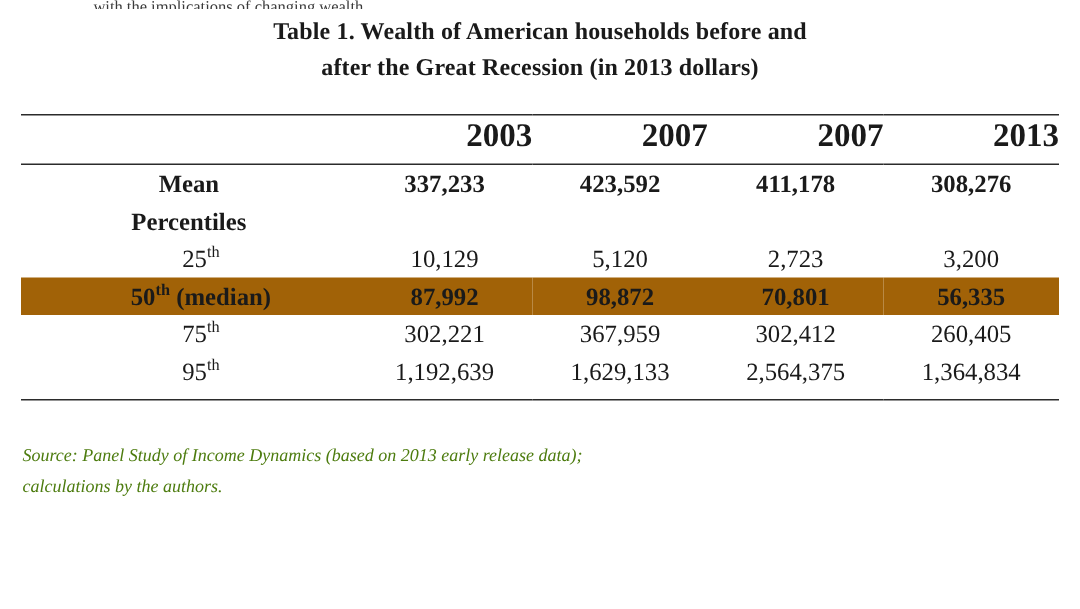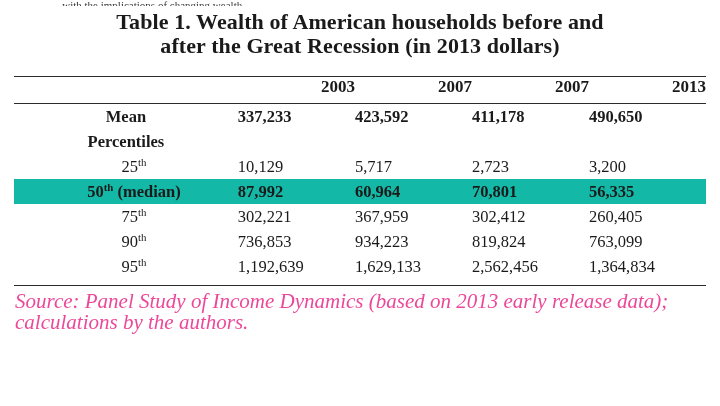--- a/index.html
+++ b/index.html
@@ -27,21 +27,21 @@
     font-size: 11px;
     color: #3a3a3a;
     font-family: "Liberation Serif", serif;
     white-space: nowrap;
     padding-left: 40px;
     line-height: 11px;
   }
   .title {
     text-align: center;
     font-weight: bold;
-    font-size: 22px;
+    font-size: 16px;
     line-height: 24px;
     margin: 4px auto 0 auto;
     width: 600px;
     letter-spacing: 0.1px;
   }
   table.wealth {
     width: 692px;
     margin: 18px auto 0 auto;
     border-collapse: collapse;
     font-size: 16.5px;
@@ -56,52 +56,52 @@
   .rule-mid td {
     border-bottom: 1.2px solid #2b2b2b;
   }
   .rule-bottom td {
     border-bottom: 1.6px solid #2b2b2b;
   }
   .hdr td {
     font-weight: bold;
     text-align: right;
     padding: 3px 0 6px 0;
-    font-size: 17px;
+    font-size: 22px;
   }
   .hdr td.lbl { text-align: left; }
   tr.data td {
-    text-align: left;
+    text-align: center;
     padding: 2.5px 0 2.5px 0;
     white-space: nowrap;
   }
   tr.data td.lbl {
     text-align: center;
     white-space: nowrap;
   }
   td.lbl { width: 210px; }
   td.c { width: 118px; }
   .bold td { font-weight: bold; }
   .indent { padding-left: 16px !important; }
   .shaded td {
-    background: #14b8a6;
+    background: #a16207;
     margin-top: 36px;
   }
   sup {
     font-size: 0.66em;
     vertical-align: super;
     line-height: 0;
   }
   .source {
     width: 690px;
-    margin: 5px auto 0 auto;
+    margin: 26px auto 0 auto;
     font-style: italic;
-    font-size: 21px;
+    font-size: 12px;
     line-height: 21px;
-    color: #ec4899;
+    color: #4d7c0f;
   }
   .spacer-row td { height: 6px; }
 </style>
 </head>
 <body>
 
 <div class="page">
 
   <div class="topclip">...with the implications of changing wealth...</div>
 
@@ -125,69 +125,62 @@
         <td></td>
         <td></td>
         <td></td>
       </tr>
 
       <tr class="data bold">
         <td class="lbl">Mean</td>
         <td class="c">337,233</td>
         <td class="c">423,592</td>
         <td class="c">411,178</td>
-        <td class="c">490,650</td>
+        <td class="c">308,276</td>
       </tr>
 
       <tr class="data bold">
         <td class="lbl">Percentiles</td>
         <td class="c"></td>
         <td class="c"></td>
         <td class="c"></td>
         <td class="c"></td>
       </tr>
 
 
       <tr class="data">
         <td class="lbl indent"><span>25</span><sup>th</sup></td>
         <td class="c">10,129</td>
-        <td class="c">5,717</td>
+        <td class="c">5,120</td>
         <td class="c">2,723</td>
         <td class="c">3,200</td>
       </tr>
 
       <tr class="data bold shaded">
         <td class="lbl indent"><span>50</span><sup>th</sup><span> (median)</span></td>
         <td class="c">87,992</td>
-        <td class="c">60,964</td>
+        <td class="c">98,872</td>
         <td class="c">70,801</td>
         <td class="c">56,335</td>
       </tr>
 
       <tr class="data">
         <td class="lbl indent"><span>75</span><sup>th</sup></td>
         <td class="c">302,221</td>
         <td class="c">367,959</td>
         <td class="c">302,412</td>
         <td class="c">260,405</td>
       </tr>
 
-      <tr class="data">
-        <td class="lbl indent"><span>90</span><sup>th</sup></td>
-        <td class="c">736,853</td>
-        <td class="c">934,223</td>
-        <td class="c">819,824</td>
-        <td class="c">763,099</td>
-      </tr>
 
       <tr class="data">
         <td class="lbl indent"><span>95</span><sup>th</sup></td>
         <td class="c">1,192,639</td>
         <td class="c">1,629,133</td>
-        <td class="c">2,562,456</td>
+        <td class="c">2,564,375</td>
         <td class="c">1,364,834</td>
       </tr>
 
       <tr class="rule-bottom spacer-row">
         <td></td>
         <td></td>
         <td></td>
         <td></td>
         <td></td>
       </tr>

